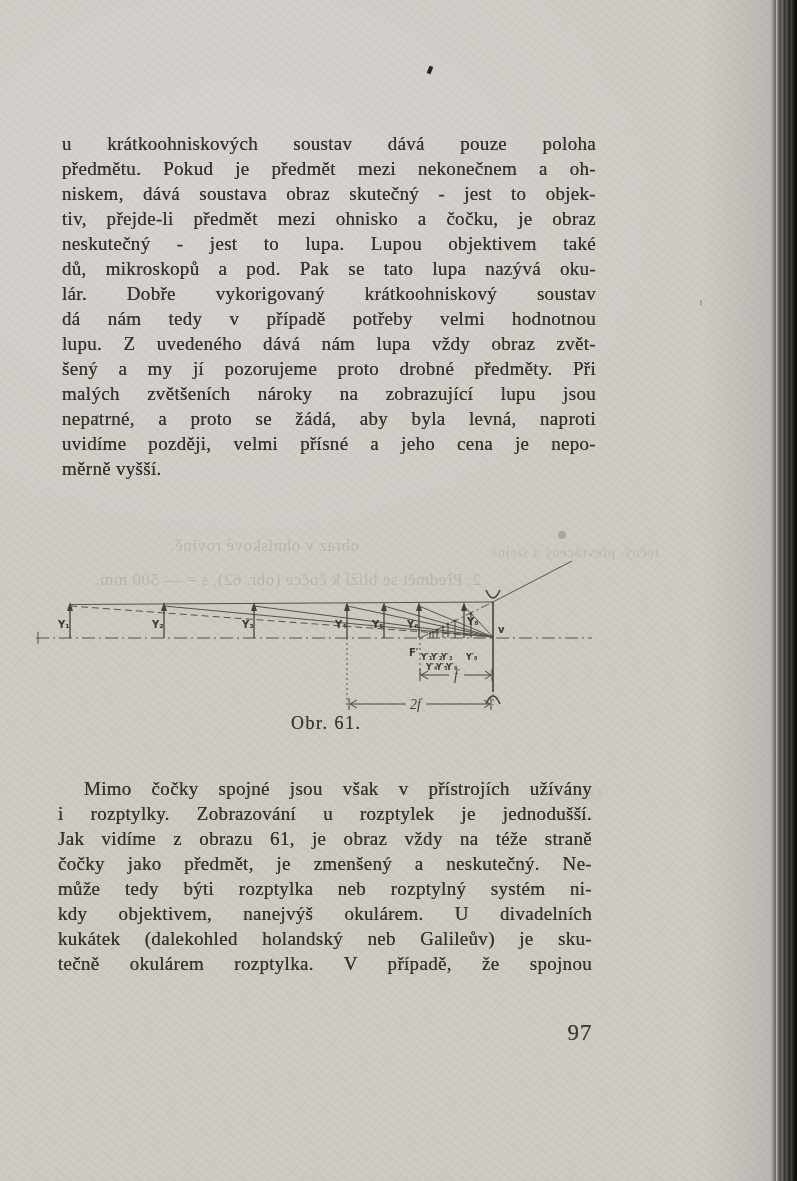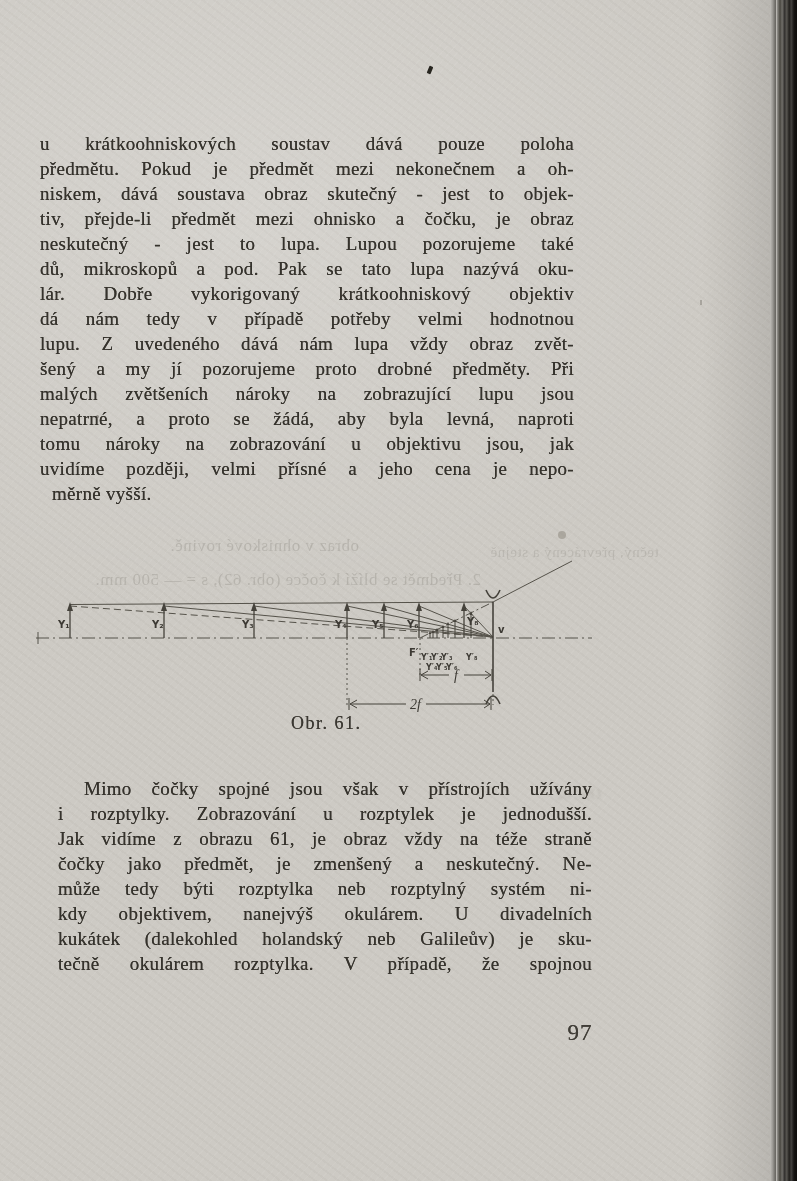--- a/index.html
+++ b/index.html
@@ -25,23 +25,23 @@
       #22201d 71%, #413f3c 79%, #161412 89%, #0d0c0a 100%);
   }
   .edge-band:after{
     content:"";position:absolute;left:6px;top:0;width:1px;height:100%;
     background:rgba(230,228,222,.55);
   }
   .para{position:absolute;width:534px;color:#35322c;
     font-size:19px;line-height:25px;letter-spacing:.3px;
     text-shadow:0 0 .5px rgba(45,42,36,.85);}
   .line{height:25px;white-space:nowrap;text-align:justify;text-align-last:justify;}
-  .line.short{text-align-last:left;margin-left:12px;}
+  .line.short{text-align-last:left;}
   .line.indent{padding-left:26px;}
-  .p1{left:40px;top:131px;}
+  .p1{left:62px;top:131px;}
   .p2{left:58px;top:776px;}
   .pagenum{
     position:absolute;left:560px;top:1020px;width:40px;text-align:center;
     font-size:23px;color:#403d37;letter-spacing:1px;
     text-shadow:0 0 .5px rgba(45,42,36,.8);
   }
   .figure{position:absolute;left:20px;top:518px;width:640px;height:240px;}
   .figure svg{position:absolute;left:0;top:0;}
   .caption{
     position:absolute;left:271px;top:195px;width:110px;
@@ -73,29 +73,28 @@
 
   <div class="speck1"></div>
   <div class="speck2"></div>
   <div class="speck3"></div>
 
   <div class="para p1">
     <div class="line">u krátkoohniskových soustav dává pouze poloha</div>
     <div class="line">předmětu. Pokud je předmět mezi nekonečnem a oh-</div>
     <div class="line">niskem, dává soustava obraz skutečný - jest to objek-</div>
     <div class="line">tiv, přejde-li předmět mezi ohnisko a čočku, je obraz</div>
-    <div class="line">neskutečný - jest to lupa. Lupou pozorujeme také</div>
+    <div class="line">neskutečný - jest to lupa. Lupou objektivem také</div>
     <div class="line">dů, mikroskopů a pod. Pak se tato lupa nazývá oku-</div>
-    <div class="line">lár. Dobře vykorigovaný krátkoohniskový objektiv</div>
+    <div class="line">lár. Dobře vykorigovaný krátkoohniskový soustav</div>
     <div class="line">dá nám tedy v případě potřeby velmi hodnotnou</div>
     <div class="line">lupu. Z uvedeného dává nám lupa vždy obraz zvět-</div>
     <div class="line">šený a my jí pozorujeme proto drobné předměty. Při</div>
     <div class="line">malých zvětšeních nároky na zobrazující lupu jsou</div>
     <div class="line">nepatrné, a proto se žádá, aby byla levná, naproti</div>
-    <div class="line">tomu nároky na zobrazování u objektivu jsou, jak</div>
     <div class="line">uvidíme později, velmi přísné a jeho cena je nepo-</div>
     <div class="line short">měrně vyšší.</div>
   </div>
 
   <div class="figure">
     <div class="ghost g1">obraz v ohniskové rovině.</div>
     <div class="ghost g2">tečný, převrácený a stejně</div>
     <div class="ghost g3">2. Předmět se blíží k čočce (obr. 62), s = — 500 mm.</div>
 
     <svg width="620" height="210" viewBox="0 0 620 210">

